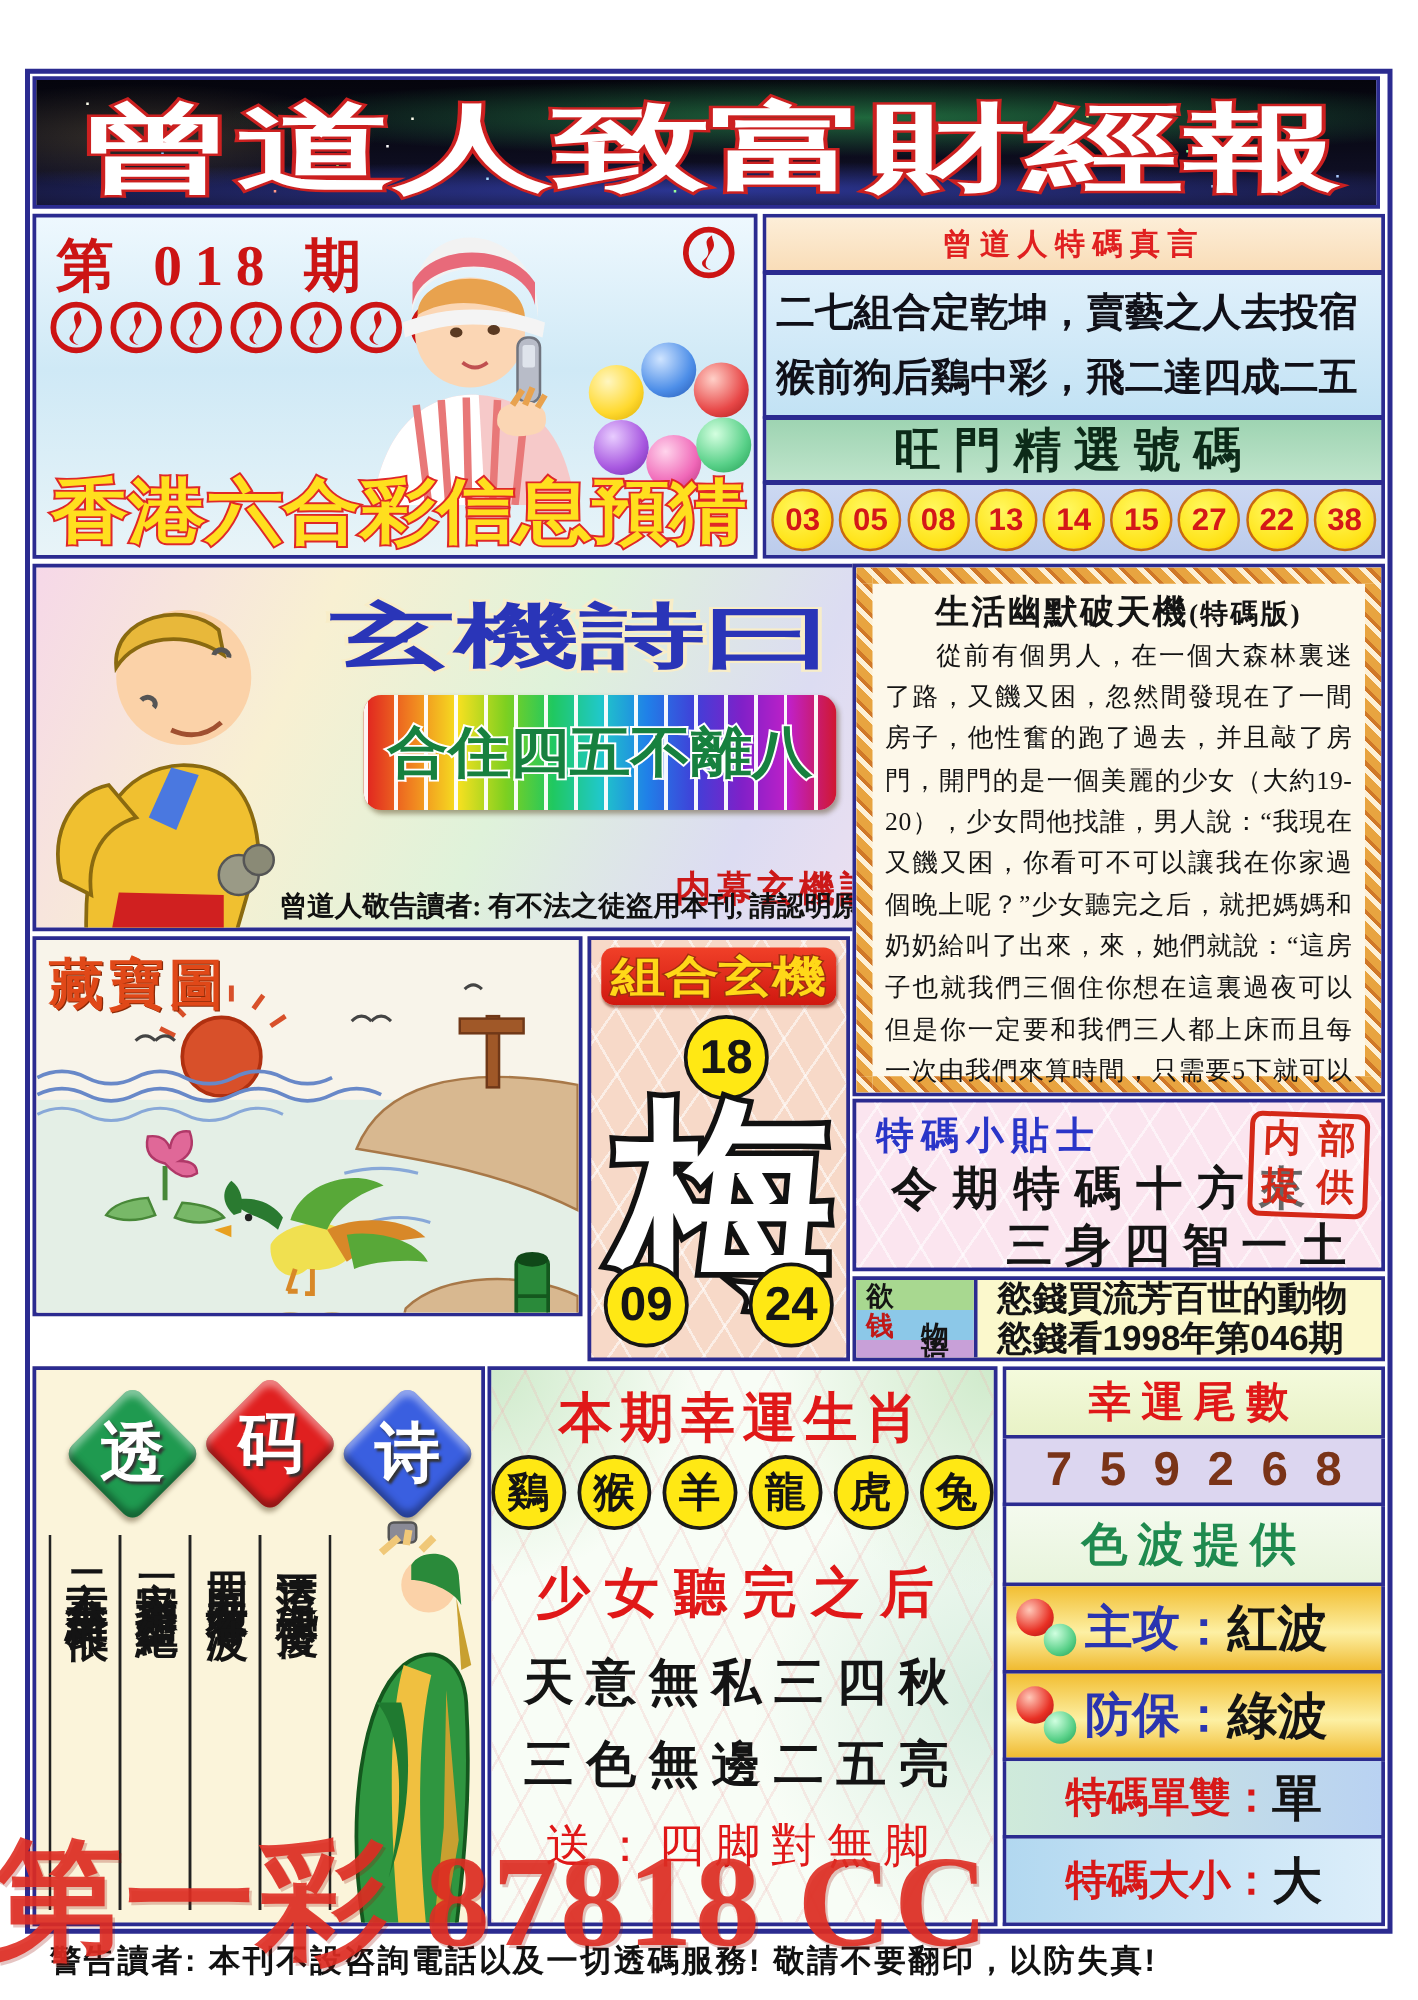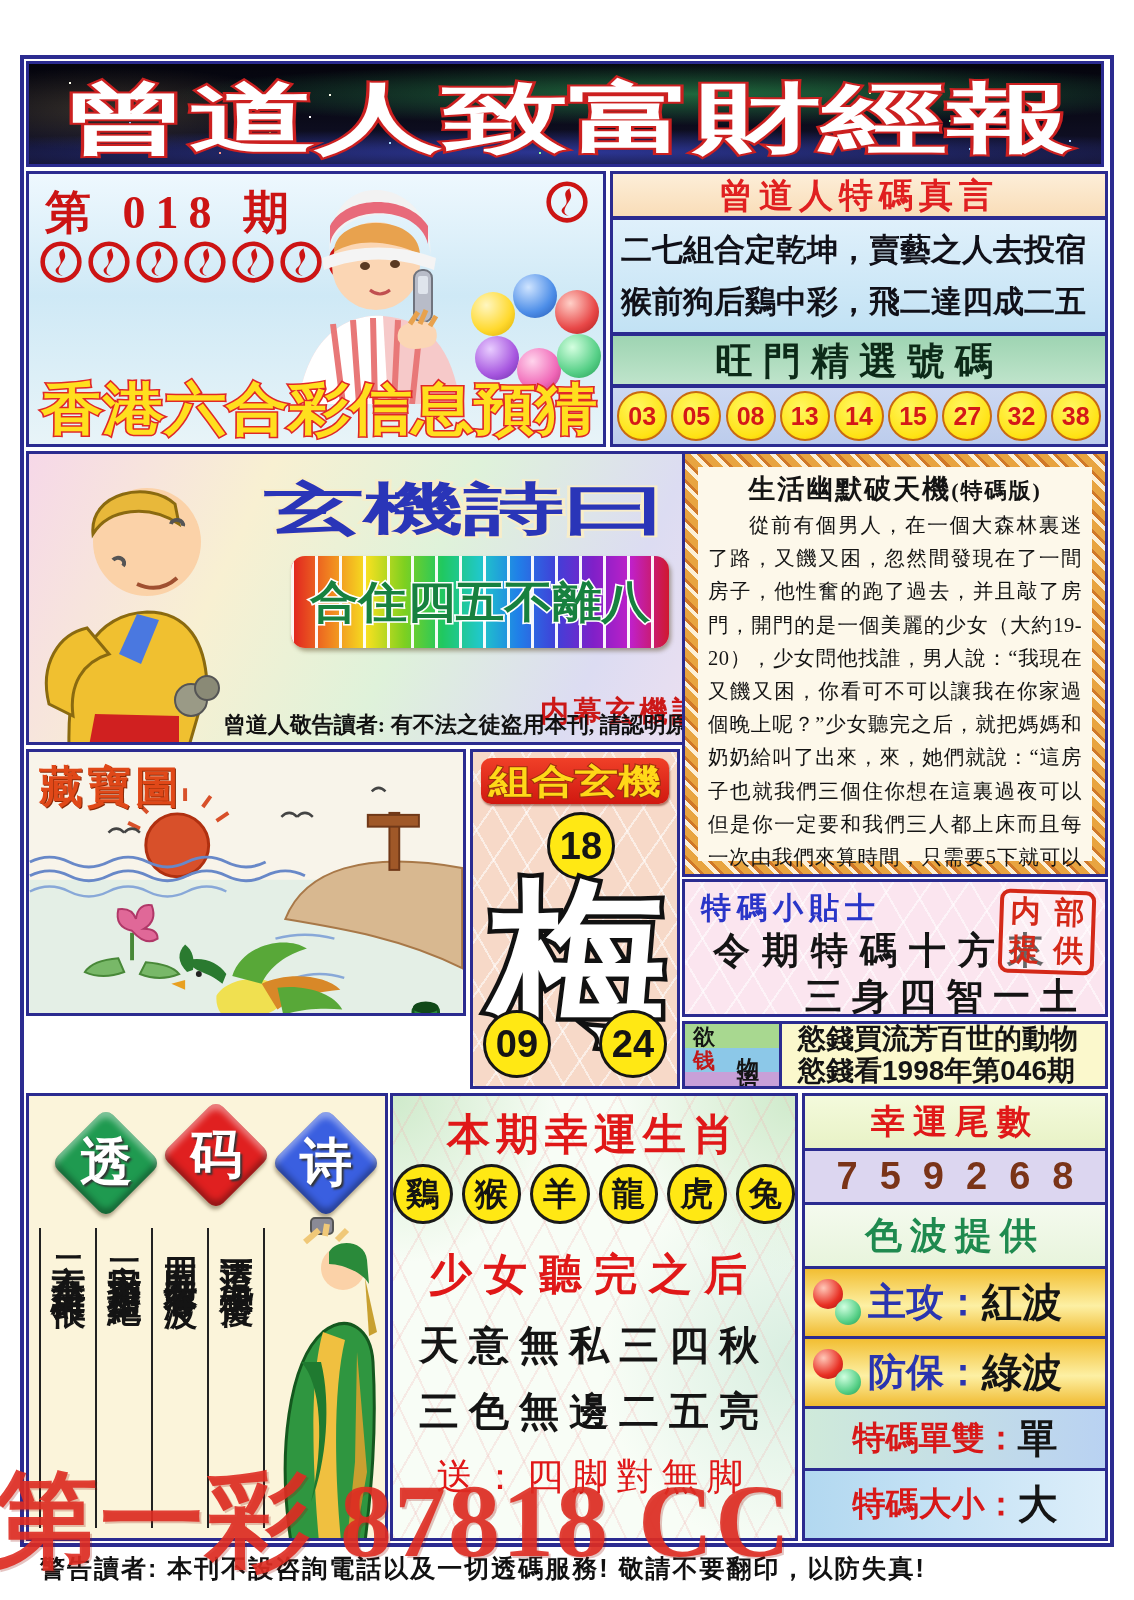--- a/index.html
+++ b/index.html
@@ -39,21 +39,21 @@
   .b2{left:44px;top:0;background:radial-gradient(circle at 35% 30%,#cfe4ff,#4d8ee8 60%,#2255b0);}
   .b3{left:86px;top:16px;background:radial-gradient(circle at 35% 30%,#ffd0c8,#e84848 60%,#a81818);}
   .b4{left:6px;top:62px;background:radial-gradient(circle at 35% 30%,#e8ccff,#a858e0 60%,#6a2aa8);}
   .b5{left:48px;top:74px;background:radial-gradient(circle at 35% 30%,#ffd4ec,#f068b8 60%,#b03078);}
   .b6{left:88px;top:60px;background:radial-gradient(circle at 35% 30%,#d4ffe0,#58d088 60%,#1f9a50);}
 
   
   .truth-panel{left:586px;top:112px;width:498px;height:276px;border:none;}
   .truth-head{position:absolute;left:0;top:0;width:100%;height:48px;box-sizing:border-box;
       border:3px solid #2b2b90;background:linear-gradient(180deg,#fdeed8,#f9ddb8);
-      color:#e02020;font-weight:bold;font-size:34px;text-align:center;letter-spacing:6px;line-height:44px;}
+      color:#e02020;font-weight:bold;font-size:24px;text-align:center;letter-spacing:6px;line-height:44px;}
   .truth-body{position:absolute;left:0;top:46px;width:100%;height:118px;box-sizing:border-box;
       border:3px solid #2b2b90;background:linear-gradient(180deg,#dff0fb,#c2e2f4);
       color:#101018;font-weight:bold;font-size:31px;display:flex;flex-direction:column;
       justify-content:space-around;padding:4px 8px;font-family:"Liberation Sans",sans-serif;}
   .picks-head{position:absolute;left:0;top:162px;width:100%;height:54px;box-sizing:border-box;
       border:3px solid #2b2b90;background:linear-gradient(180deg,#9ed4b2,#bfe4cb);
       color:#0c2a18;font-weight:bold;font-size:38px;text-align:center;letter-spacing:10px;line-height:50px;}
   .picks-row{position:absolute;left:0;top:214px;width:100%;height:62px;box-sizing:border-box;
       border:3px solid #2b2b90;background:linear-gradient(180deg,#ccd8f2,#bcccec);
       display:flex;align-items:center;justify-content:space-evenly;}
@@ -80,21 +80,21 @@
       border:3px solid #2b2b90;}
   .story-inner{position:absolute;inset:0;border:13px solid transparent;
       border-image:repeating-linear-gradient(45deg,#e8a440 0 7px,#fdf0d6 7px 11px,#d07828 11px 14px) 13;
       background:#fdf8ea;box-sizing:border-box;padding:4px 10px;}
   .story-title{text-align:center;font-weight:bold;color:#141414;font-size:27px;letter-spacing:2px;}
   .story-title .suffix{font-size:22px;font-weight:bold;}
   .story-body{color:#141414;font-size:20.5px;line-height:1.62;text-align:justify;text-indent:2em;
       letter-spacing:.5px;margin-top:2px;}
 
   
-  .map-panel{left:2px;top:690px;width:440px;height:267px;background:#f7f3e8;}
+  .map-panel{left:2px;top:690px;width:440px;height:304px;background:#f7f3e8;}
   .map-title{position:absolute;left:10px;top:6px;color:#e04818;font-weight:bold;font-size:44px;
       letter-spacing:4px;text-shadow:1px 1px 0 #8a2a08;}
   .map-panel svg{position:absolute;inset:0;}
 
   
   .combo-panel{left:446px;top:690px;width:210px;height:340px;background:#f7d9c8;}
   .combo-panel .crackle, .tips-panel .crackle, .mid-bottom .crackle{position:absolute;inset:0;background:
       repeating-linear-gradient(60deg,rgba(255,255,255,.55) 0 2px,transparent 2px 26px),
       repeating-linear-gradient(-55deg,rgba(255,255,255,.55) 0 2px,transparent 2px 31px);}
   .combo-head{position:absolute;left:8px;top:6px;width:188px;height:46px;border-radius:10px;
@@ -285,21 +285,21 @@
       <div class="picks-head">旺門精選號碼</div>
       <div class="picks-row">
 
       <span class="pick-ball">03</span>
           <span class="pick-ball">05</span>
           <span class="pick-ball">08</span>
           <span class="pick-ball">13</span>
           <span class="pick-ball">14</span>
           <span class="pick-ball">15</span>
           <span class="pick-ball">27</span>
-          <span class="pick-ball">32</span>
+          <span class="pick-ball">22</span>
           <span class="pick-ball">38</span>
         </div>
     </div>
 
     <div class="panel poem-panel">
       <svg class="monk" width="212" height="282" viewBox="0 0 212 282">
         <circle cx="118" cy="78" r="54" fill="#fbd2a8"></circle>
         <path d="M64 70 C60 28 120 16 146 40 L150 60 C120 40 80 44 64 70 Z" fill="#e8b83a" stroke="#8a6a10" stroke-width="3"></path>
         <path d="M142 60 a6 5 0 1 1 12 2 M84 96 a6 5 0 1 1 10 6" stroke="#555" stroke-width="4" fill="none"></path>
         <path d="M108 120 q22 10 40 -6" stroke="#a05030" stroke-width="4" fill="none"></path>

